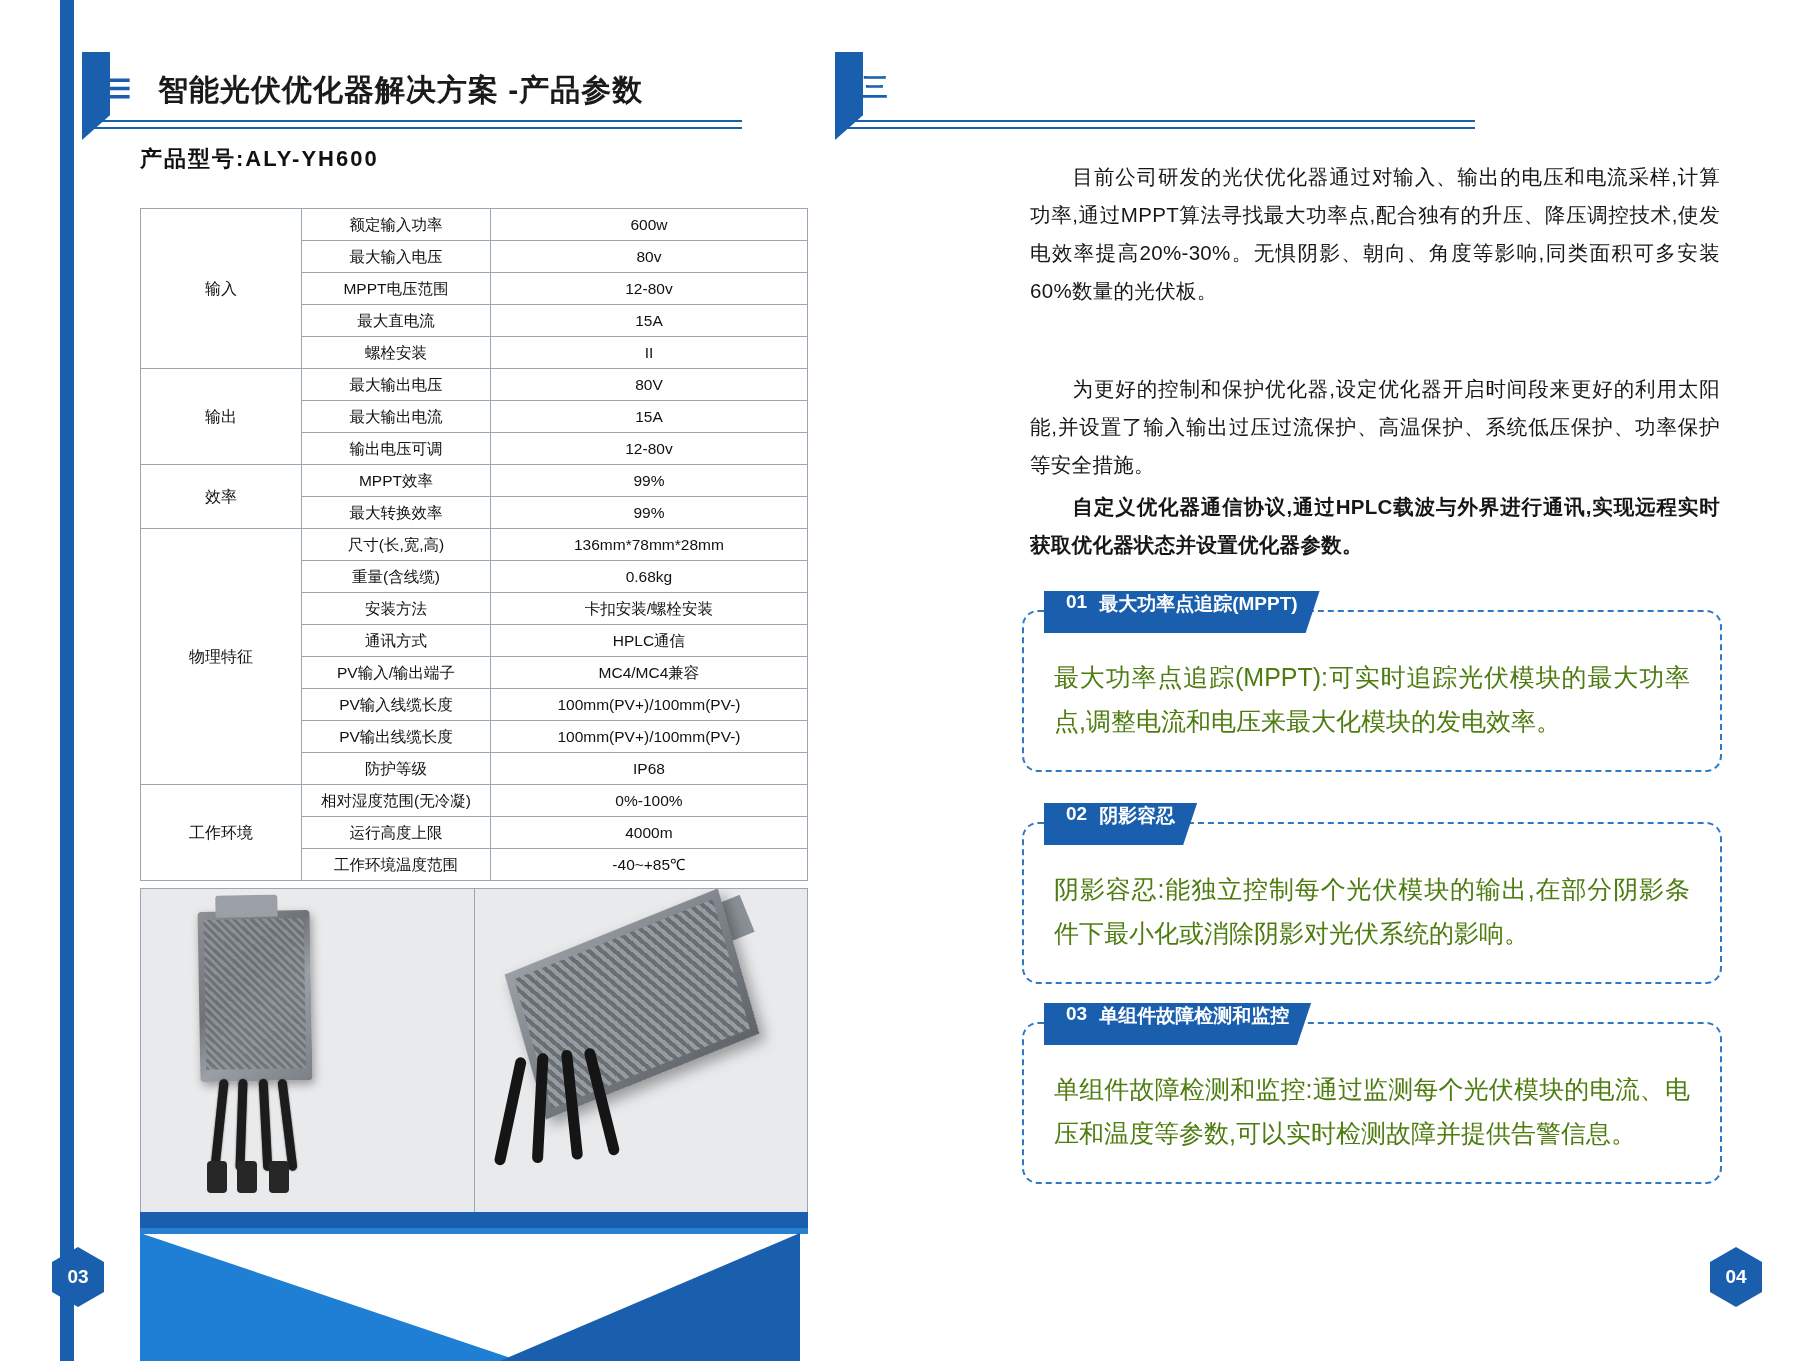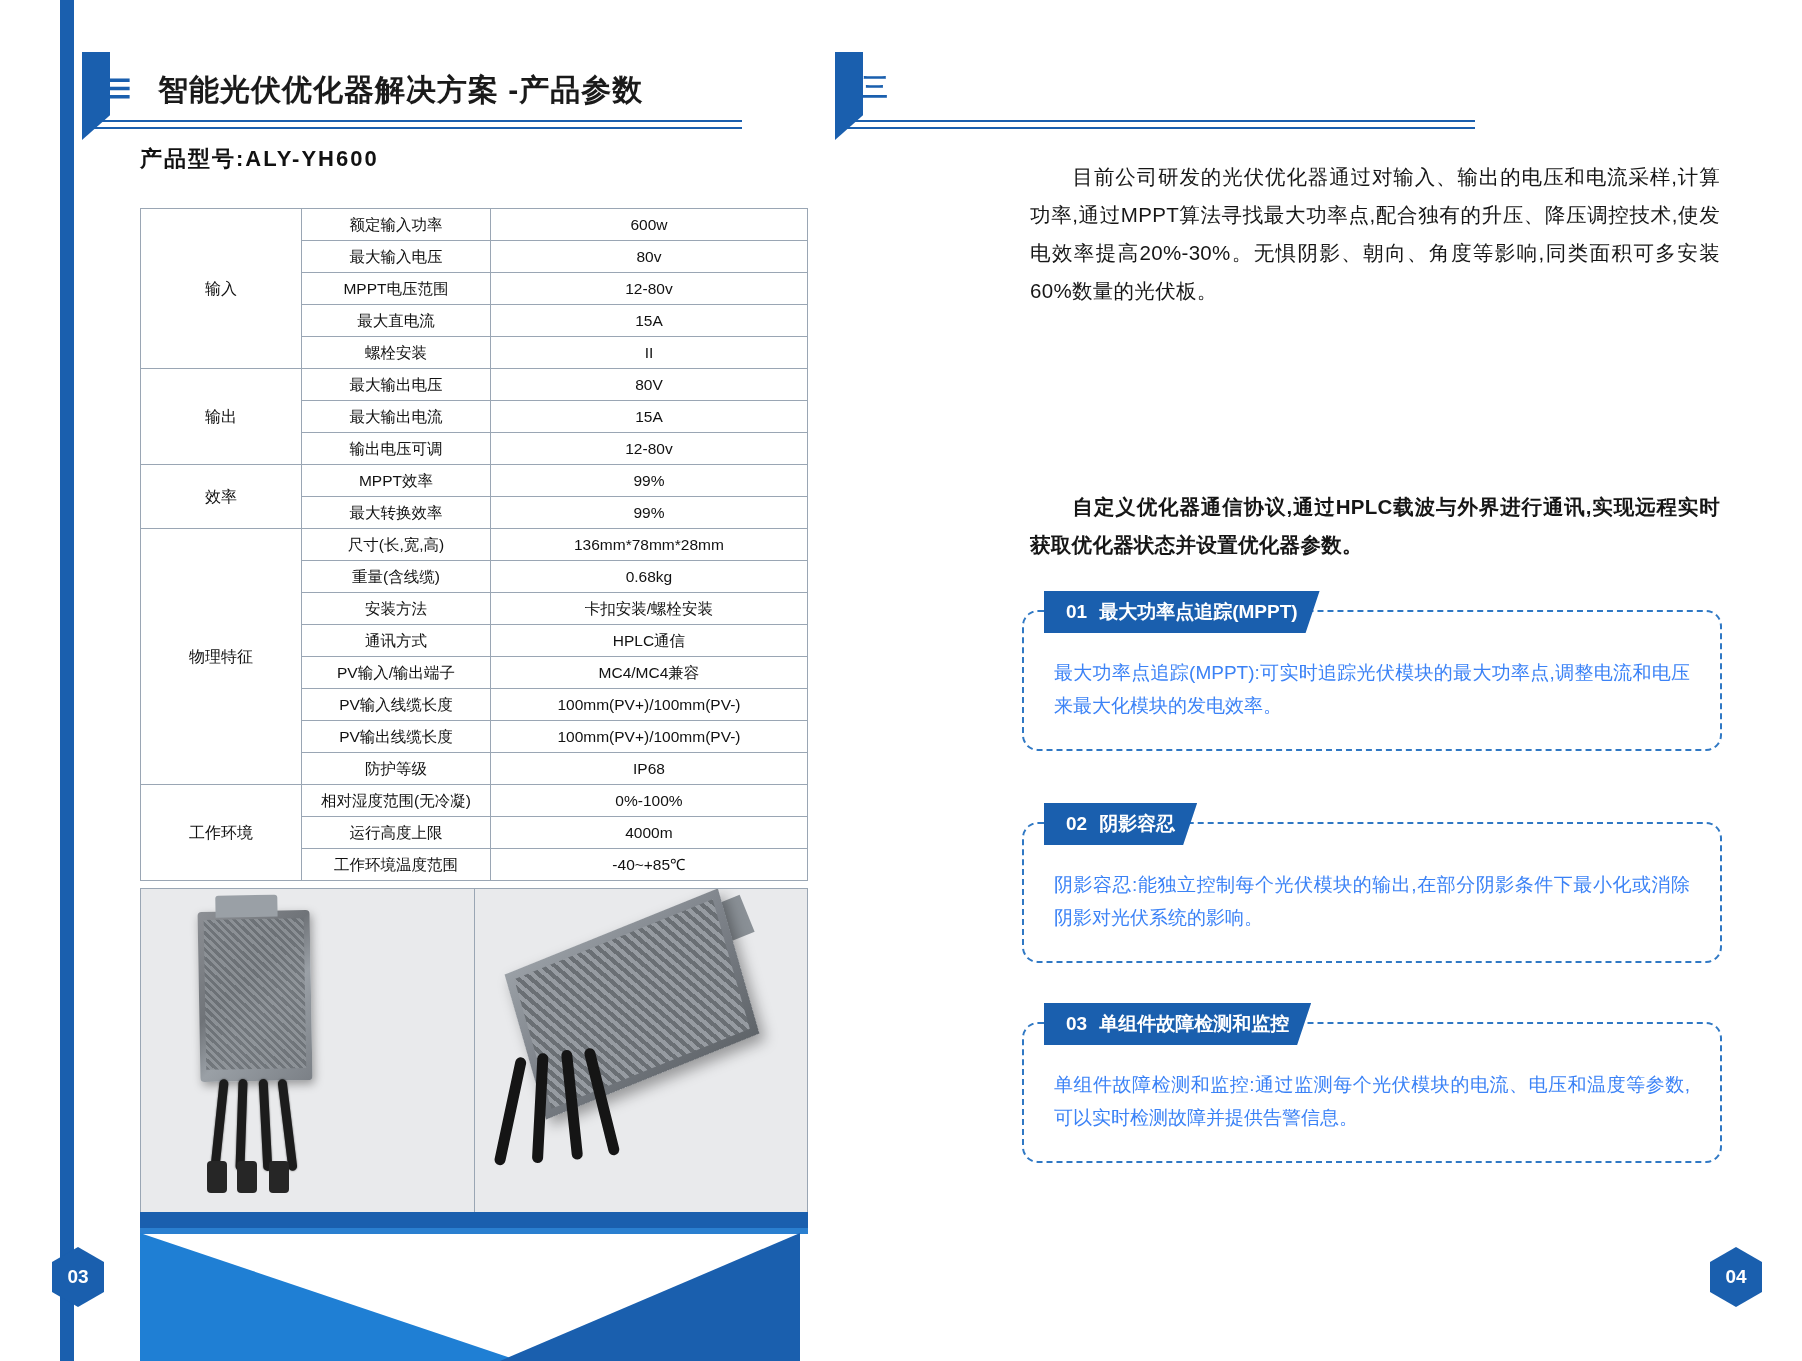--- a/index.html
+++ b/index.html
@@ -164,27 +164,27 @@
   #paraA{left:1030px;top:158px;width:690px;}
   #paraB{left:1030px;top:370px;width:690px;}
   #paraC{left:1030px;top:488px;width:690px;font-weight:bold;}
 
   .feat{
     position:absolute;left:1022px;width:700px;
     border:2px dashed #2f78c4;border-radius:16px;background:#fff;box-sizing:border-box;
   }
   .feat .badge{
     position:absolute;left:20px;top:-21px;height:42px;
-    background:#1a5fae;color:#fff;display:flex;align-items:center;
+    background:#1a5fae;color:#fff;display:flex;align-items:flex-start;
     padding:0 22px;font-size:19px;font-weight:bold;white-space:nowrap;
     clip-path:polygon(0 0,100% 0,calc(100% - 14px) 100%,0 100%);
   }
   .feat .badge .num{margin-right:12px;}
   .feat .body{
-    padding:44px 30px 26px 30px;font-size:19px;line-height:1.75;color:#3b82f6;
+    padding:44px 30px 26px 30px;font-size:25px;line-height:1.75;color:#4d7c0f;
     text-align:justify;
   }
   #feat1{top:610px;}
   #feat2{top:822px;}
   #feat3{top:1022px;}
 </style>
 </head>
 <body>
 
 <div class="page">
@@ -327,20 +327,21 @@
     </div>
   </div>
   <div class="imgblue"></div>
 
   <div class="hdr-tab" id="hdrR-tab"></div>
   <div class="hdr-ico" id="hdrR-ico">三</div>
   <div class="hdr-line" id="hdrR-line1"></div>
   <div class="hdr-line" id="hdrR-line2"></div>
 
   <div class="para" id="paraA"><span class="ind"></span><span>目前公司研发的光伏优化器通过对输入、输出的电压和电流采样,计算功率,通过MPPT算法寻找最大功率点,配合独有的升压、降压调控技术,使发电效率提高20%-30%。无惧阴影、朝向、角度等影响,同类面积可多安装60%数量的光伏板。</span></div>
+  <div class="para" id="paraB"><span class="ind"></span><span>为更好的控制和保护优化器,设定优化器开启时间段来更好的利用太阳能,并设置了输入输出过压过流保护、高温保护、系统低压保护、功率保护等安全措施。</span></div>
   <div class="para" id="paraC"><span class="ind"></span><span>自定义优化器通信协议,通过HPLC载波与外界进行通讯,实现远程实时获取优化器状态并设置优化器参数。</span></div>
 
   <div class="feat" id="feat1">
     <div class="badge">
       <span class="num">01</span>
       <span>最大功率点追踪(MPPT)</span>
     </div>
     <div class="body">最大功率点追踪(MPPT):可实时追踪光伏模块的最大功率点,调整电流和电压来最大化模块的发电效率。</div>
   </div>
 

